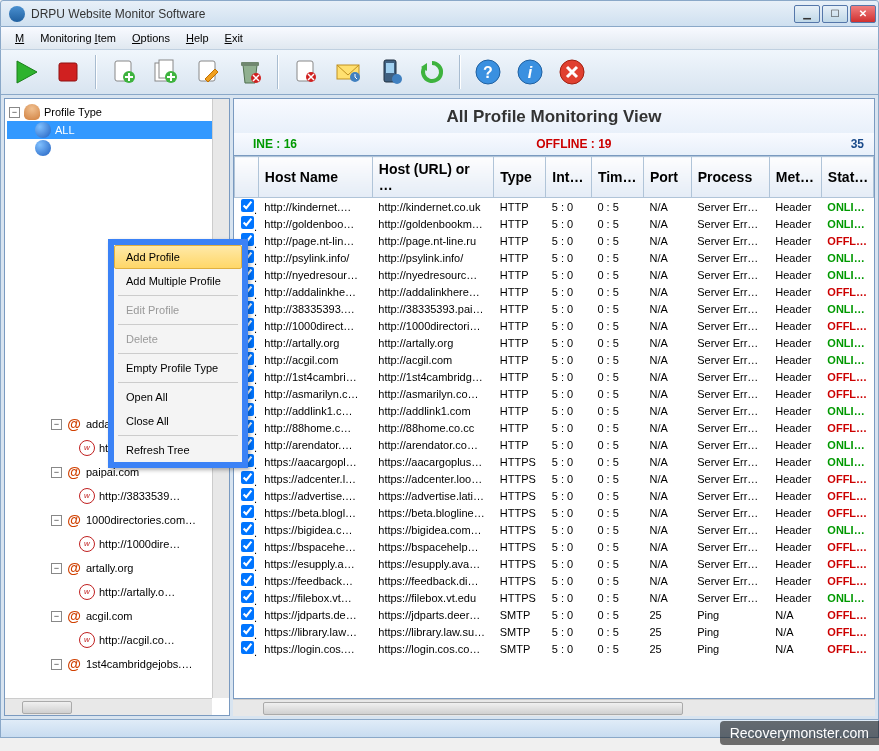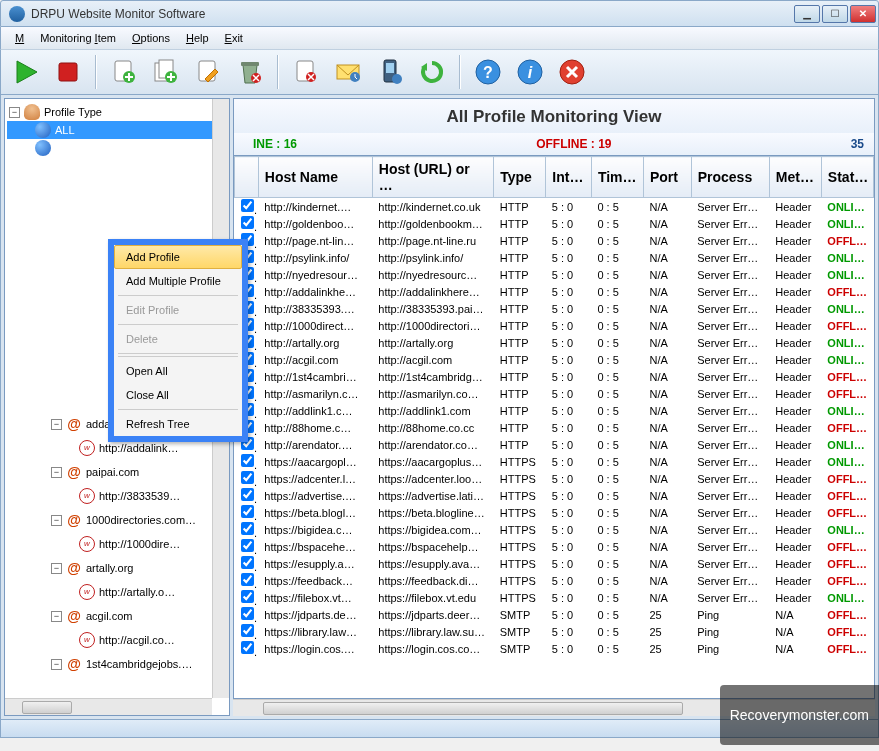--- a/index.html
+++ b/index.html
@@ -55,21 +55,21 @@
 .sidebar-vscroll { width: 17px; background: #e8e8e8; border-left:1px solid #ccc; position: absolute; top: 0; bottom: 17px; right: 0; }
 
 .context-menu { position: absolute; left: 107px; top: 144px; width: 140px; background: #f4f4f4; border: 6px solid #3b82f6; box-shadow: 2px 2px 4px rgba(0,0,0,0.3); z-index: 100; padding: 0; }
 .context-menu .cmi { padding: 6px 12px; font-size: 11px; cursor: default; }
 .context-menu .cmi.hl { background: linear-gradient(#ffe9a8,#ffd768); border:1px solid #e0b040; border-radius: 2px; padding: 5px 11px; }
 .context-menu .cmi.disabled { color: #999; }
 .context-menu .csep { height: 1px; background: #ccc; margin: 2px 4px; }
 
 .footer-bar { height: 18px; background: linear-gradient(#e0ecf8,#c8dcf0); border: 1px solid #8aa8c8; border-top: none; }
 
-.watermark { position: absolute; right: 0; bottom: 6px; background: rgba(0,0,0,0.55); color: #fff; padding: 22px 10px; border-radius: 4px 0 0 4px; font-size: 14px; font-family: Arial; }
+.watermark { position: absolute; right: 0; bottom: 6px; background: rgba(0,0,0,0.55); color: #fff; padding: 4px 10px; border-radius: 4px 0 0 4px; font-size: 14px; font-family: Arial; }
 
 svg.ic { width: 30px; height: 30px; }
 
 .col-chk{width:22px}.col-host{width:105px}.col-url{width:112px}.col-type{width:48px}.col-int{width:42px}.col-tim{width:48px}.col-port{width:44px}.col-proc{width:72px}.col-met{width:48px}.col-stat{width:48px}
 
 input[type=checkbox]{width:13px;height:13px}
 </style>
 </head>
 <body>
 
@@ -614,20 +614,21 @@
   </div>
 
   <div class="context-menu">
     <div class="cmi hl">Add Profile</div>
     <div class="cmi">Add Multiple Profile</div>
     <div class="csep"></div>
     <div class="cmi disabled">Edit Profile</div>
     <div class="csep"></div>
     <div class="cmi disabled">Delete</div>
     <div class="csep"></div>
+    <div class="cmi">Empty Profile Type</div>
     <div class="csep"></div>
     <div class="cmi">Open All</div>
     <div class="cmi">Close All</div>
     <div class="csep"></div>
     <div class="cmi">Refresh Tree</div>
   </div>
 </div>
 
 <div class="footer-bar"></div>
 

